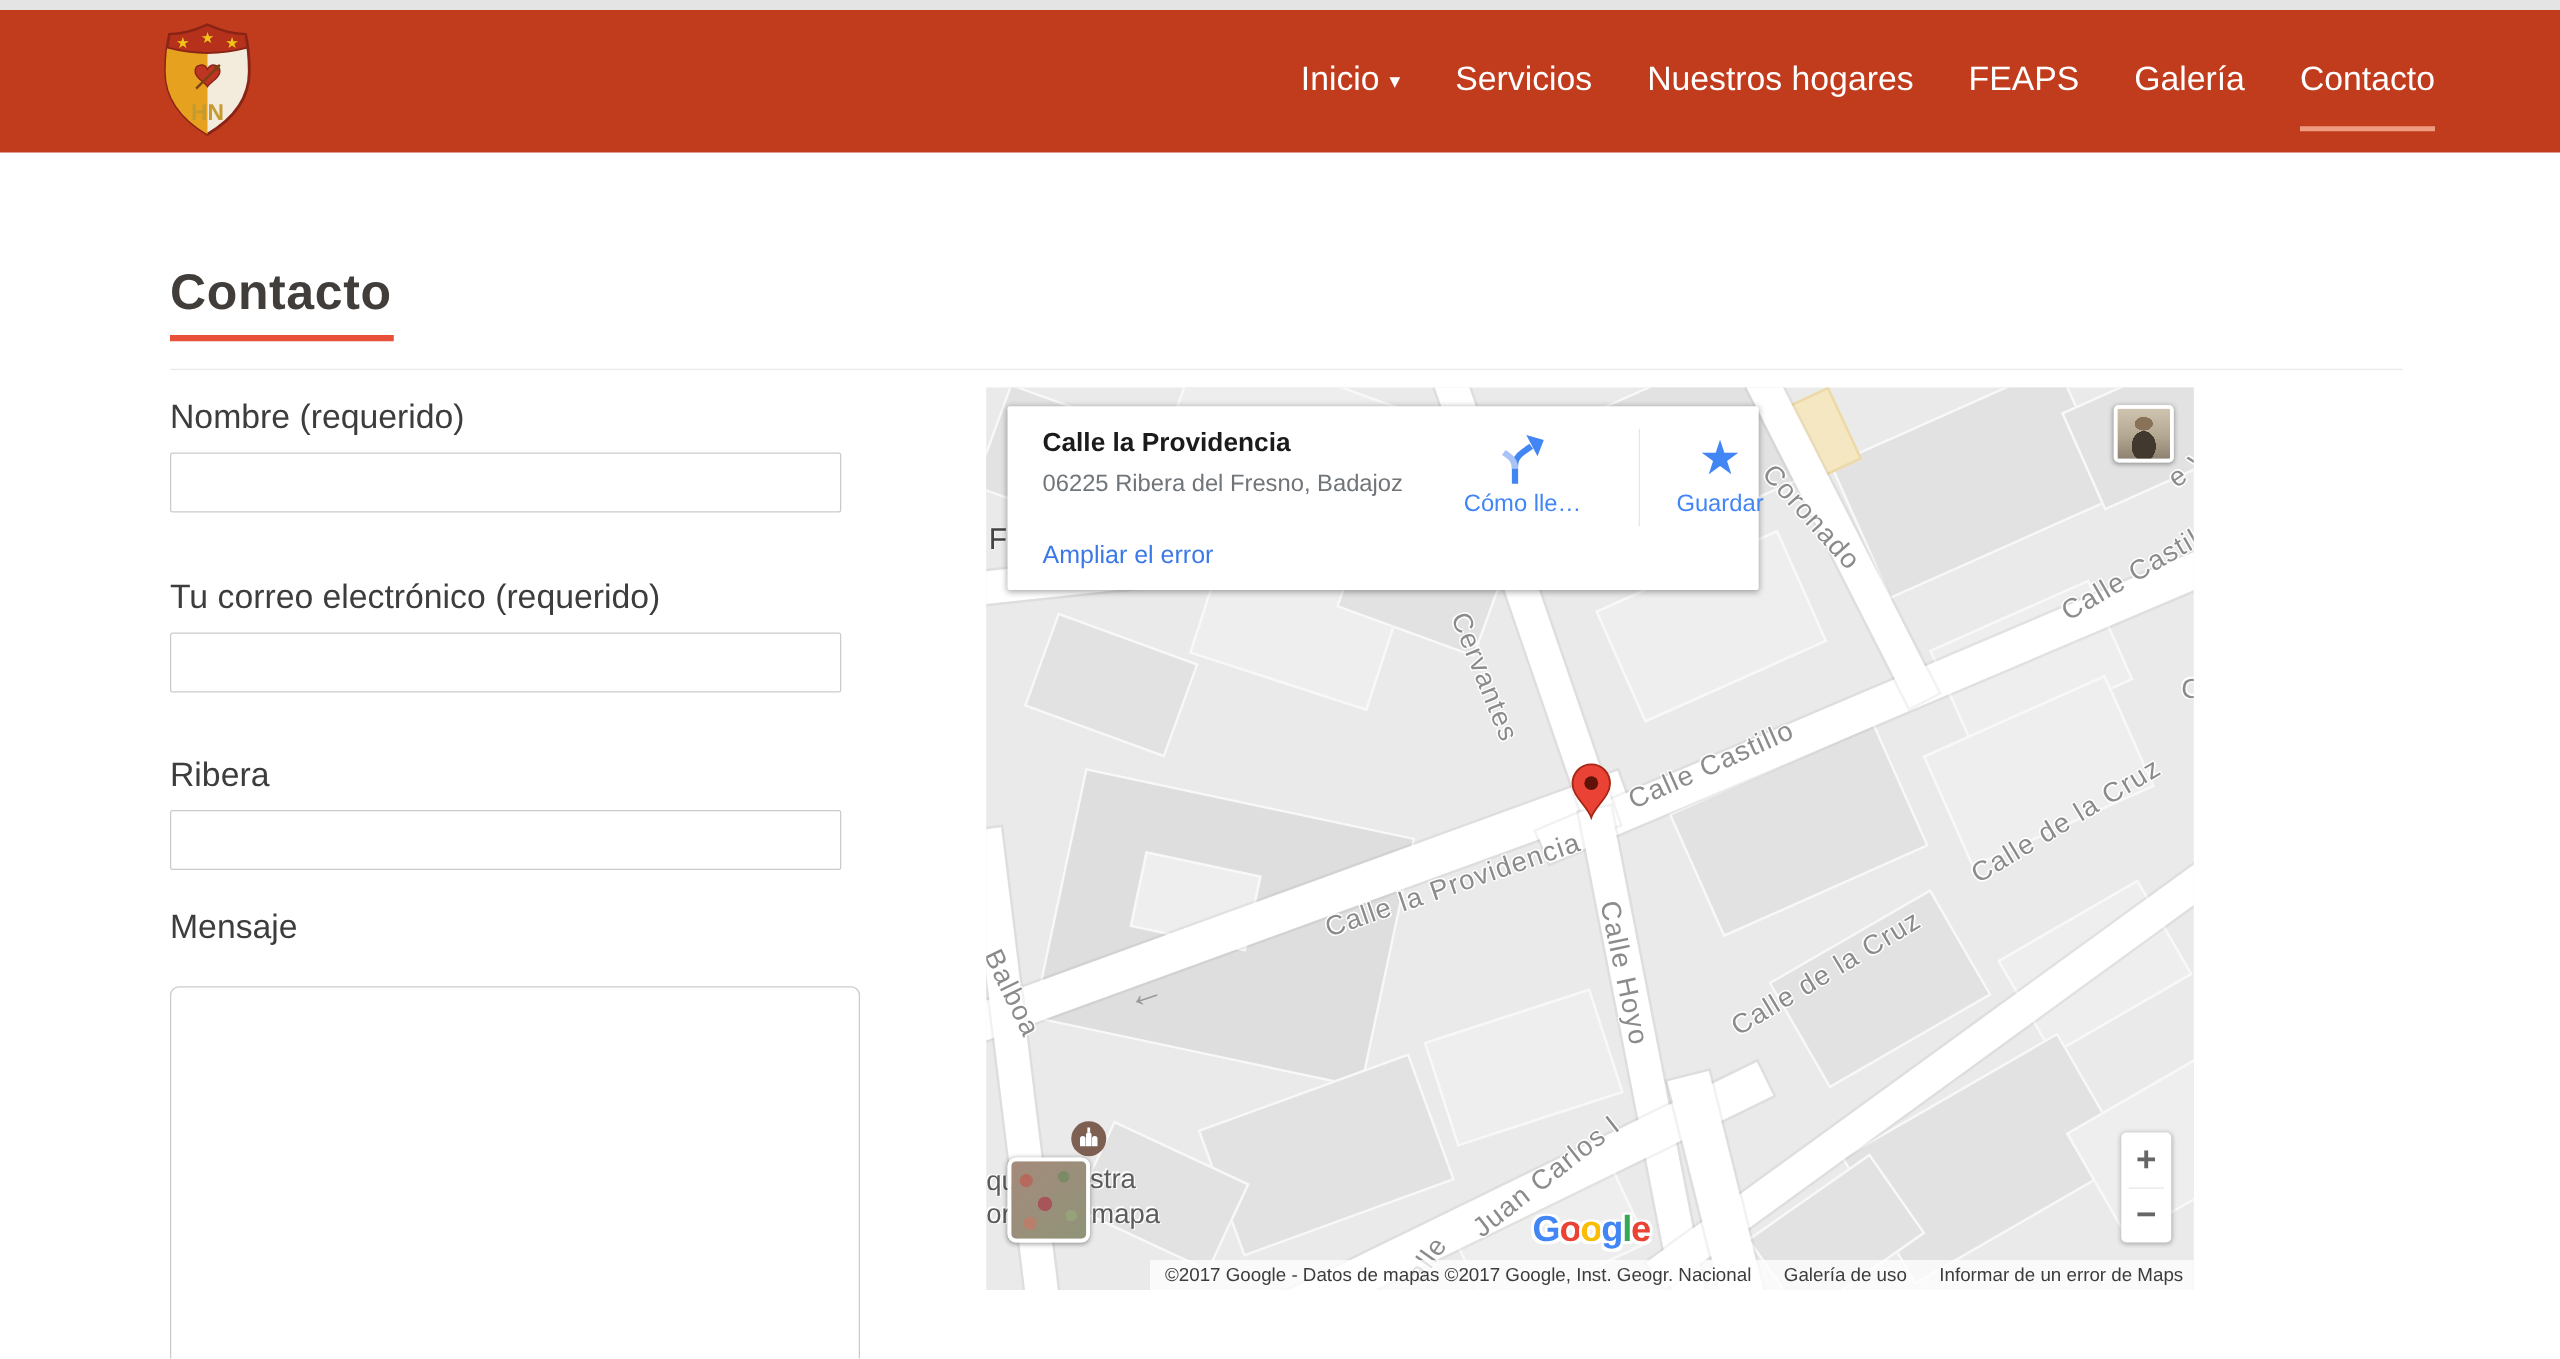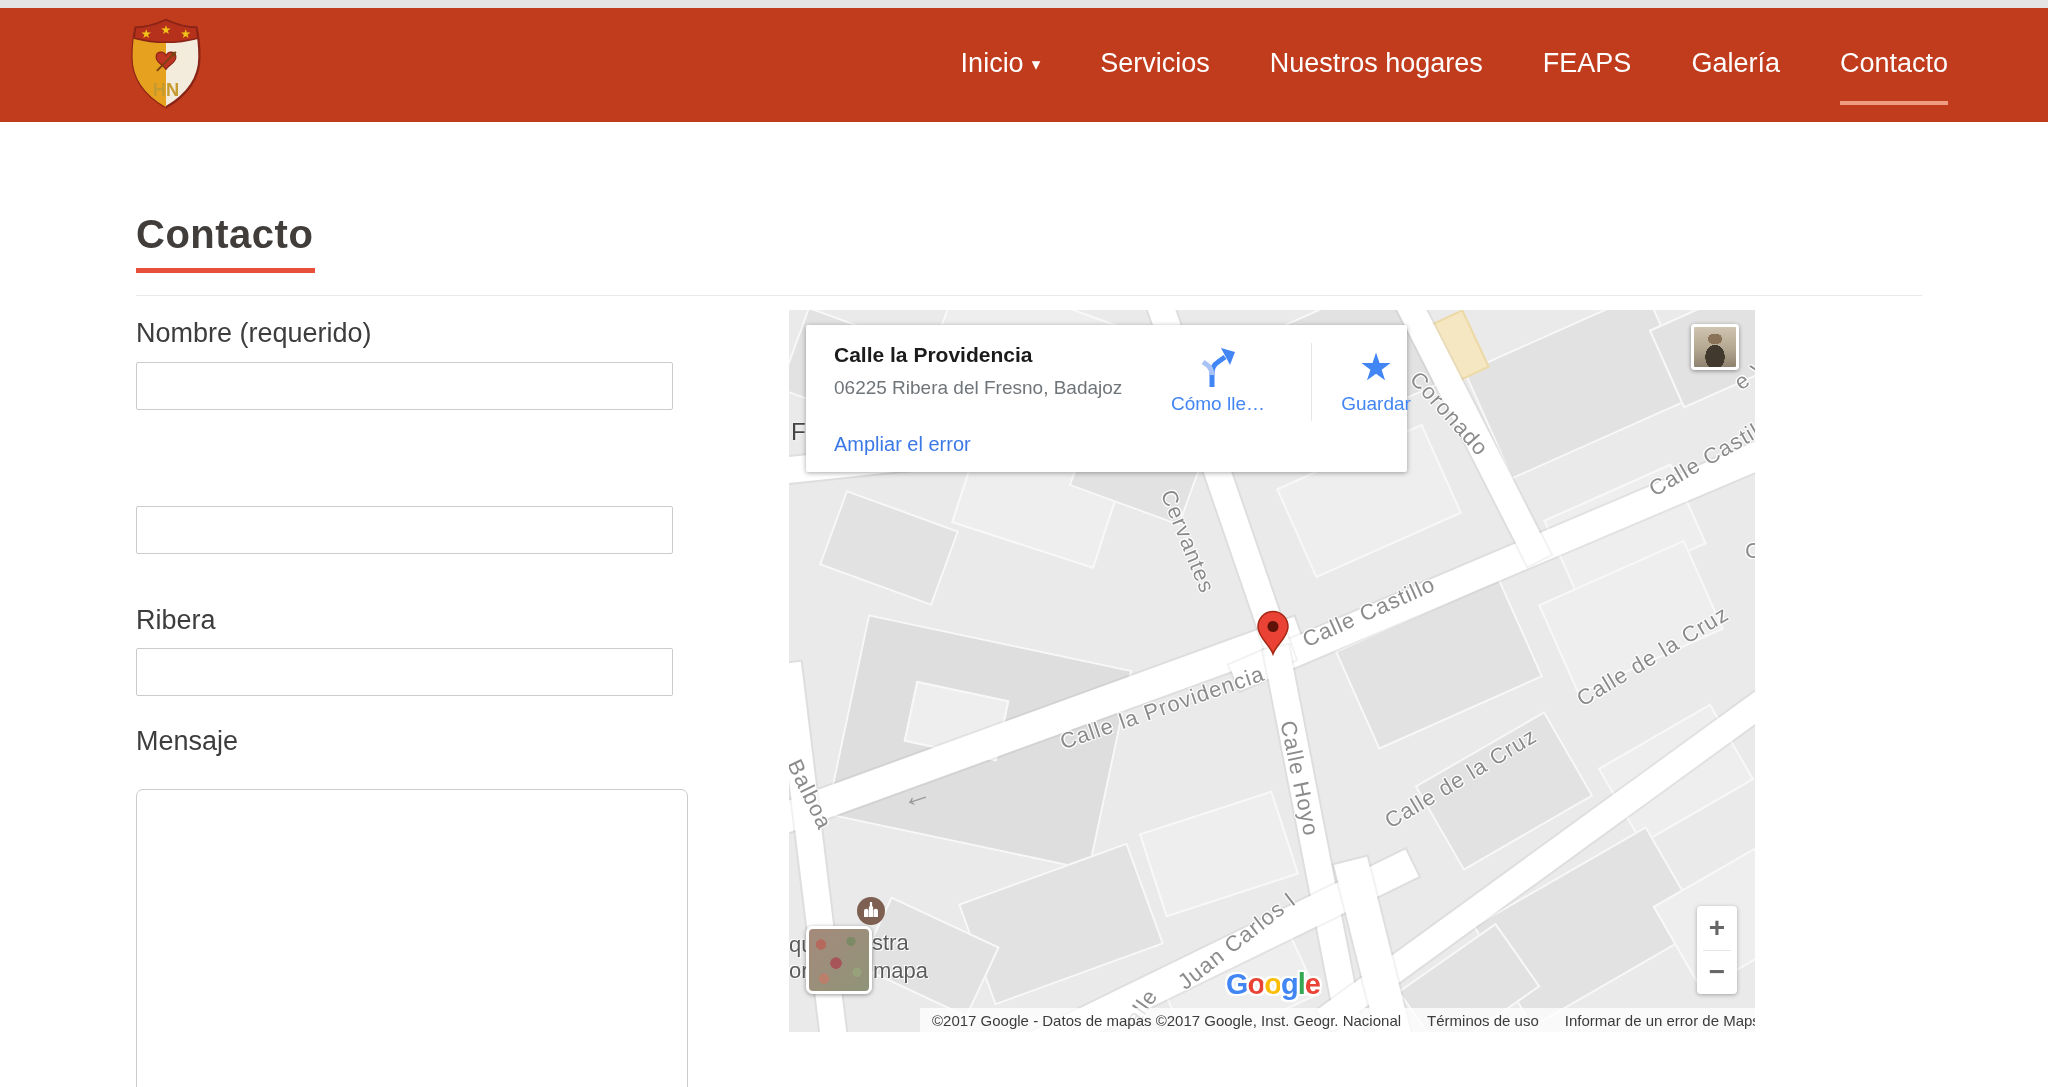--- a/index.html
+++ b/index.html
@@ -10,21 +10,21 @@
   }
   
   .topstrip { position:absolute; left:0; top:0; width:2048px; height:8px; background:#e4e4e4; }
   .site-header {
     position:absolute; left:0; top:8px; width:2048px; height:114px;
     background:#c13b1d; display:flex; align-items:center;
   }
   .logo { position:absolute; left:128px; top:6px; width:76px; height:100px; }
   .nav {
     position:absolute; right:100px; top:0; height:114px;
-    display:flex; align-items:center; gap:60px;
+    display:flex; align-items:center; gap:44px;
   }
   .nav-item {
     position:relative; color:#fff; font-size:27px; line-height:1;
     cursor:pointer; white-space:nowrap; padding-bottom:4px;
   }
   .nav-item .caret { font-size:17px; margin-left:8px; position:relative; top:-2px; }
   .nav-item.active::after {
     content:""; position:absolute; left:0; right:0; bottom:-24px; height:4px;
     background:#ef9b82;
   }
@@ -164,20 +164,21 @@
     </nav>
   </header>
 
   <h1 class="page-title">Contacto</h1>
   <div class="title-underline"></div>
   <div class="rule"></div>
 
   <label class="f-label" style="left:136px; top:318px;">Nombre (requerido)</label>
   <input class="f-input" style="left: 136px; top: 362px;" value="">
 
+  <label class="f-label" style="left:136px; top:462px;">Tu correo electrónico (requerido)</label>
   <input class="f-input" style="left: 136px; top: 506px;" value="">
 
   <label class="f-label" style="left:136px; top:605px;">Ribera</label>
   <input class="f-input" style="left: 136px; top: 648px;" value="">
 
   <label class="f-label" style="left:136px; top:726px;">Mensaje</label>
   <textarea class="f-textarea" style=""></textarea>
 
   <div class="map">
 
@@ -280,18 +281,18 @@
       <div class="zbtn">+</div>
       <div class="zdiv"></div>
       <div class="zbtn">−</div>
     </div>
 
     <div class="glogo">
       <span>G</span><span>o</span><span>o</span><span>g</span><span>l</span><span>e</span>
     </div>
     <div class="attribution">
       <span>©2017 Google - Datos de mapas ©2017 Google, Inst. Geogr. Nacional</span>
-      <span class="attr-link">Términos de uso</span>
+      <span class="attr-link">Galería de uso</span>
       <span class="attr-link">Informar de un error de Maps</span>
     </div>
   </div>
 
 </div>
 
 </body></html>

